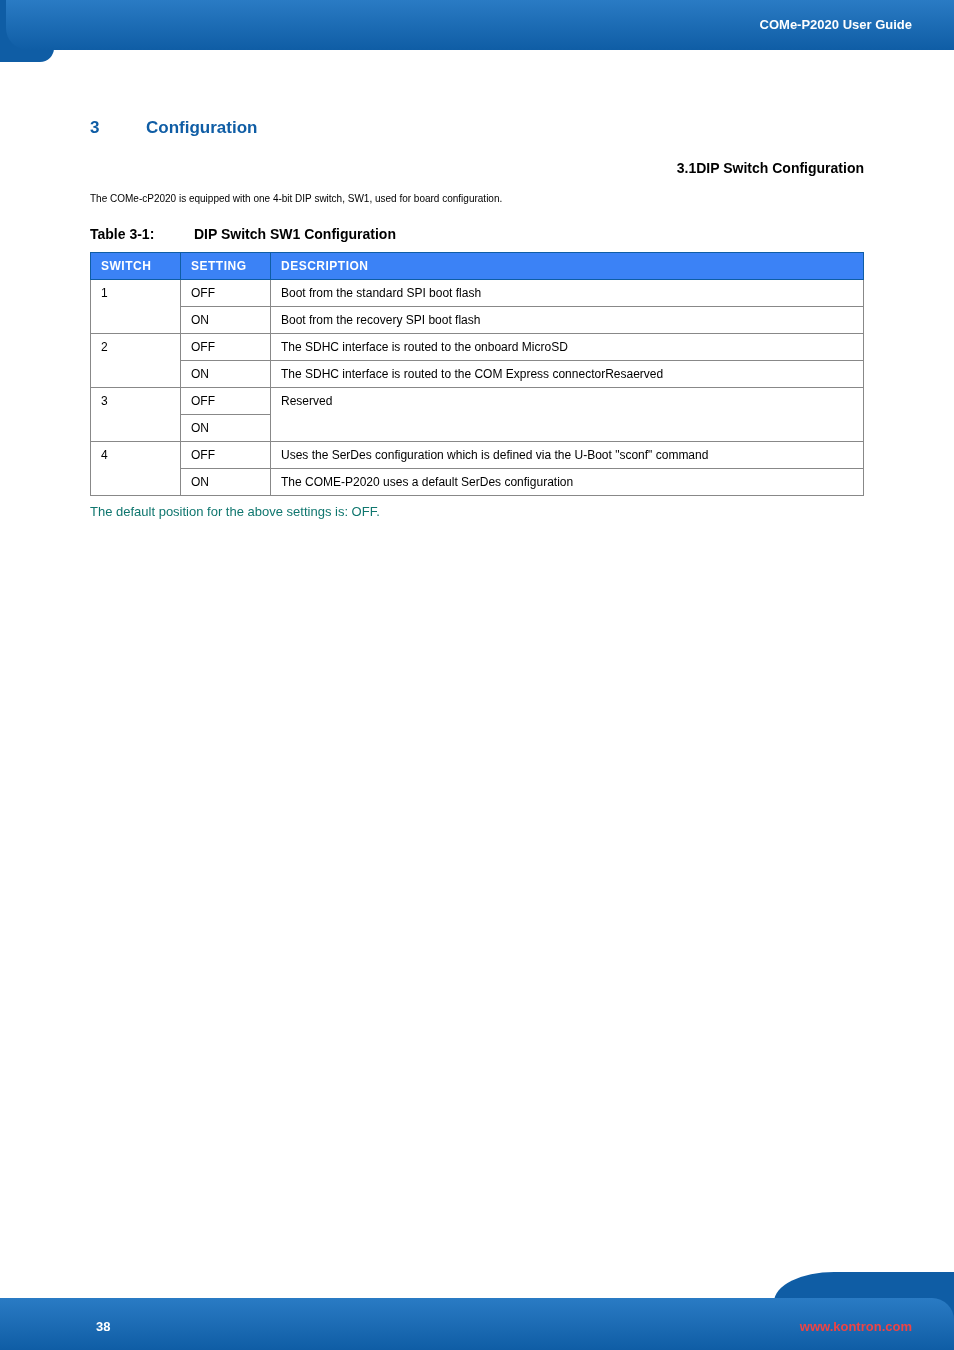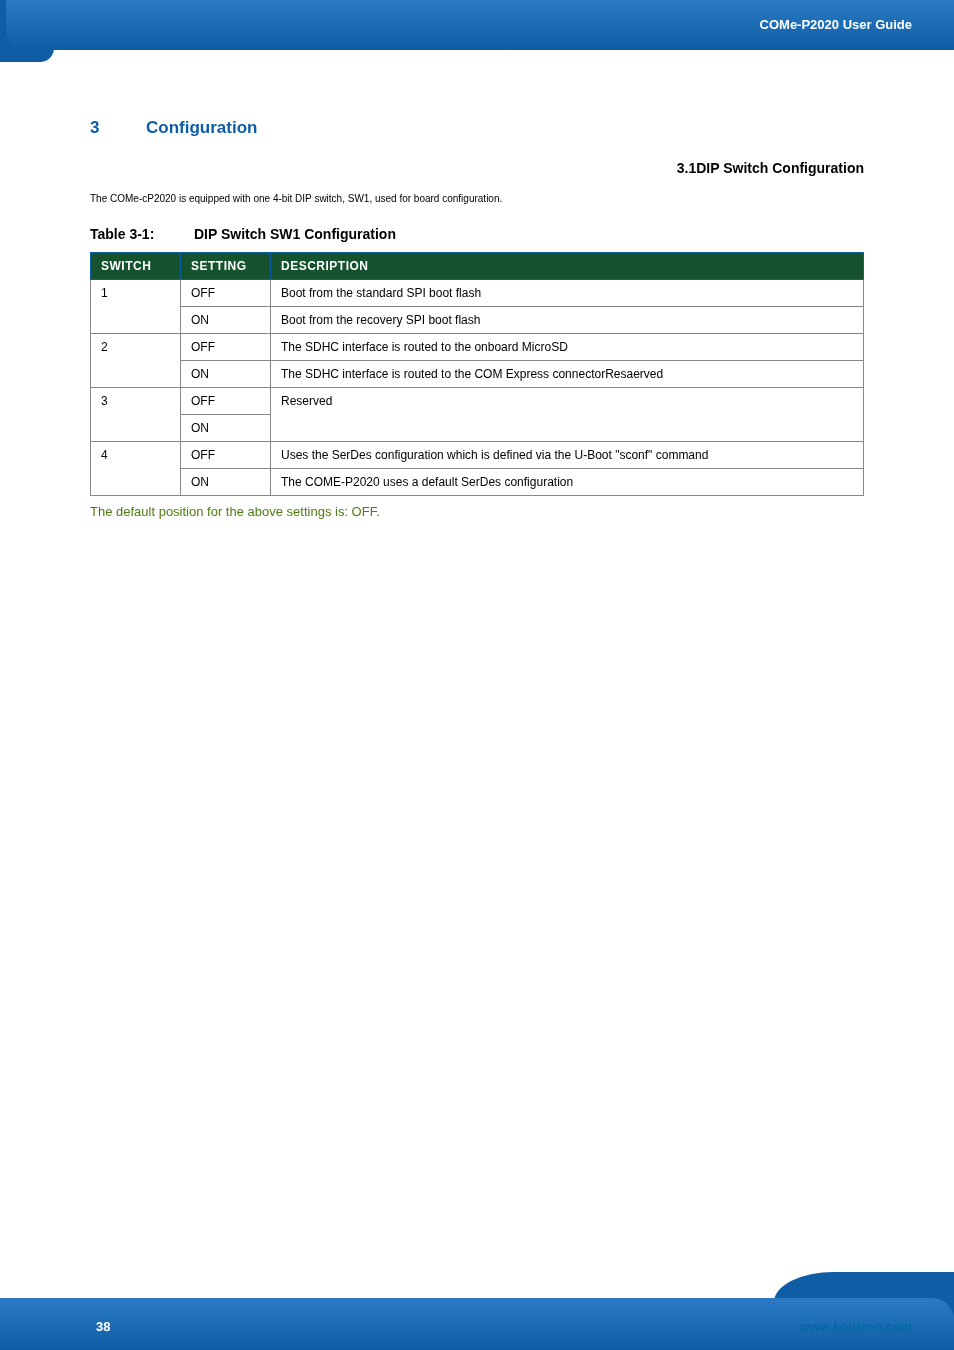--- a/index.html
+++ b/index.html
@@ -19,37 +19,37 @@
 
   .h-section { color: #0f5da5; font-size: 17px; font-weight: bold; margin-bottom: 22px; }
   .h-section .num { display: inline-block; width: 56px; }
   .h-sub { color: #000; font-size: 14px; font-weight: bold; margin-bottom: 16px; text-align: right; }
   .h-sub .num { display: inline-block; width: 56px; }
   .para { font-size: 10px; color: #000; margin-bottom: 20px; line-height: 1.4; }
   .tbl-caption { font-size: 14px; font-weight: bold; margin-bottom: 10px; }
   .tbl-caption .lbl { display: inline-block; width: 104px; }
 
   table.cfg { width: 100%; border-collapse: collapse; font-size: 12px; }
-  table.cfg th { background: #14532d; color: #fff; text-align: left; font-weight: bold;
+  table.cfg th { background: #3b82f6; color: #fff; text-align: left; font-weight: bold;
                  padding: 6px 10px; border: 1px solid #0f5da5; letter-spacing: 0.5px; }
   table.cfg td { border: 1px solid #888; padding: 6px 10px; color: #000; vertical-align: top; }
   table.cfg td.switch-col { width: 90px; }
   table.cfg td.setting-col { width: 90px; }
 
-  .after-table { font-size: 13px; color: #4d7c0f; margin-top: 8px; }
+  .after-table { font-size: 13px; color: #0f766e; margin-top: 8px; }
 
   
   .footer-wrap { position: absolute; bottom: 0; left: 0; width: 954px; height: 78px; }
   .footer-blue { position: absolute; bottom: 0; left: 0; width: 954px; height: 52px;
                  background: linear-gradient(to bottom, #2a7bc4 0%, #0f5da5 100%);
                  border-top-right-radius: 22px; }
   .footer-curve { position: absolute; bottom: 0; right: 0; width: 180px; height: 78px;
                   background: #0f5da5; border-top-left-radius: 60px 30px; }
   .footer-page { position: absolute; bottom: 16px; left: 96px; color: #fff; font-size: 13px; font-weight: bold; }
-  .footer-url  { position: absolute; bottom: 16px; right: 42px; color: #0369a1; font-size: 13px; font-weight: bold; }
+  .footer-url  { position: absolute; bottom: 16px; right: 42px; color: #ef4444; font-size: 13px; font-weight: bold; }
 </style>
 </head>
 <body>
 
 <div class="page">
 
   <div class="header-wrap">
     <div class="header-left-strip"></div>
     <div class="header-blue">
       <div class="header-title">COMe-P2020 User Guide</div>

